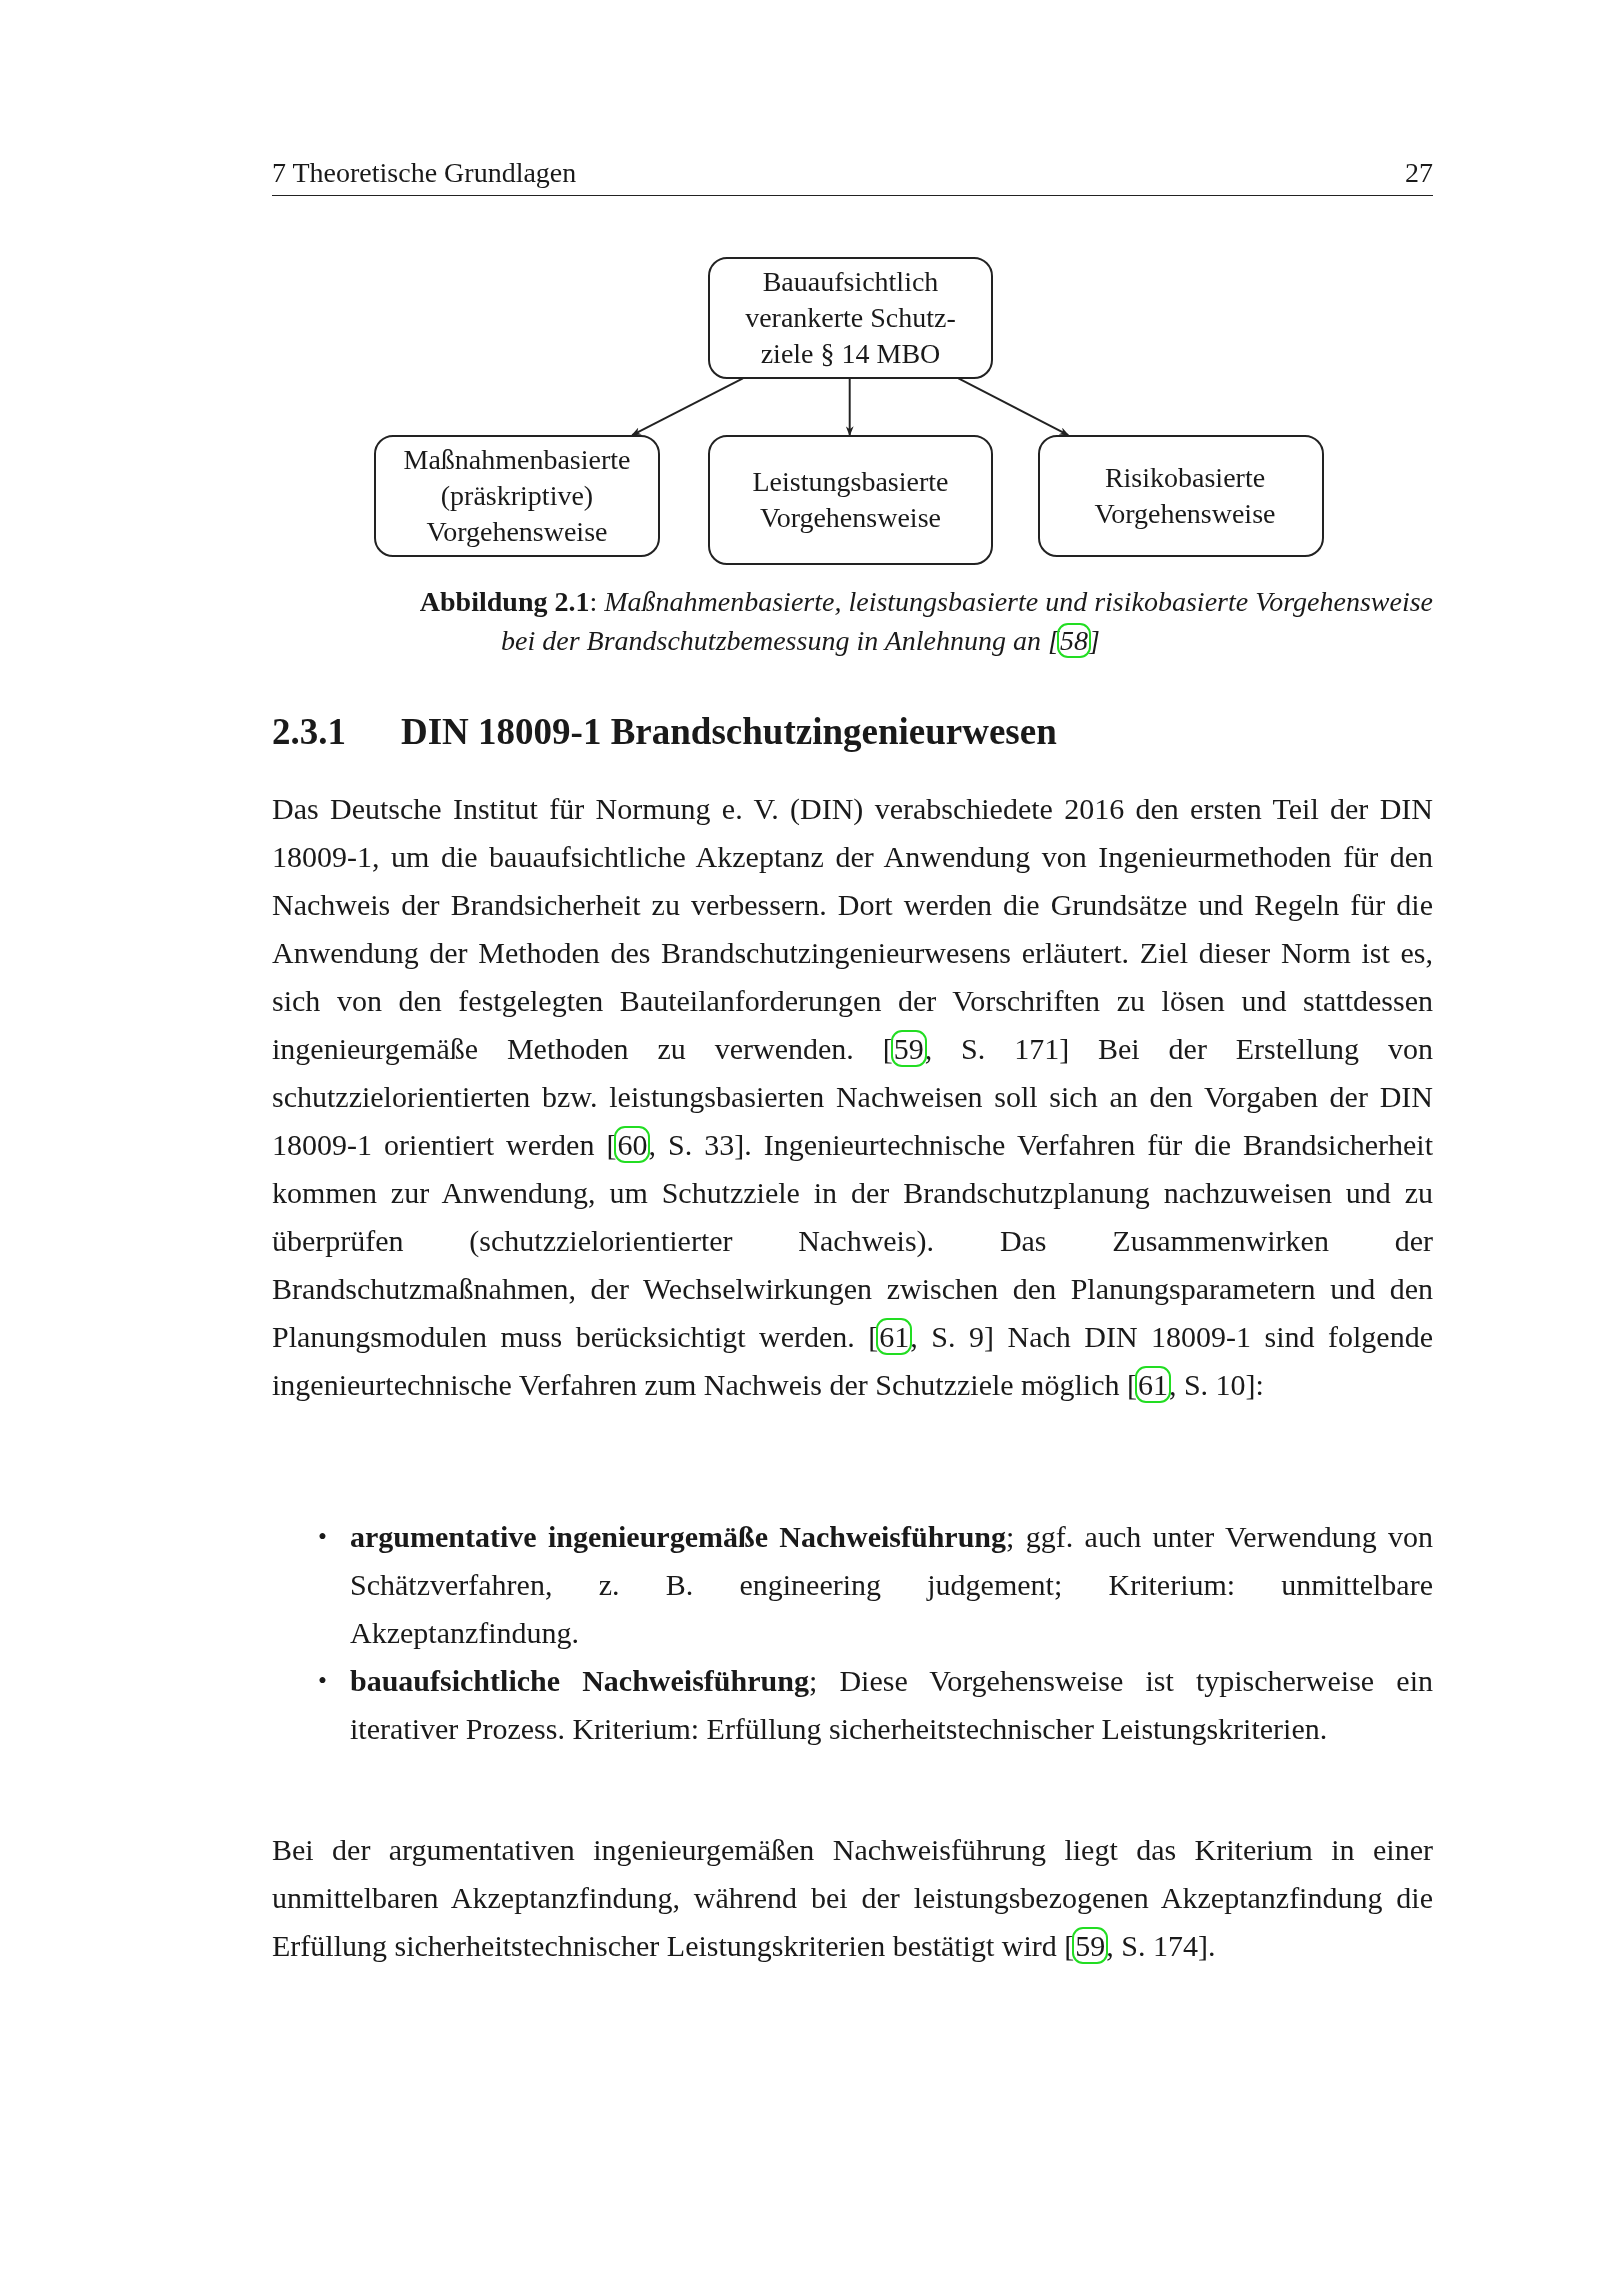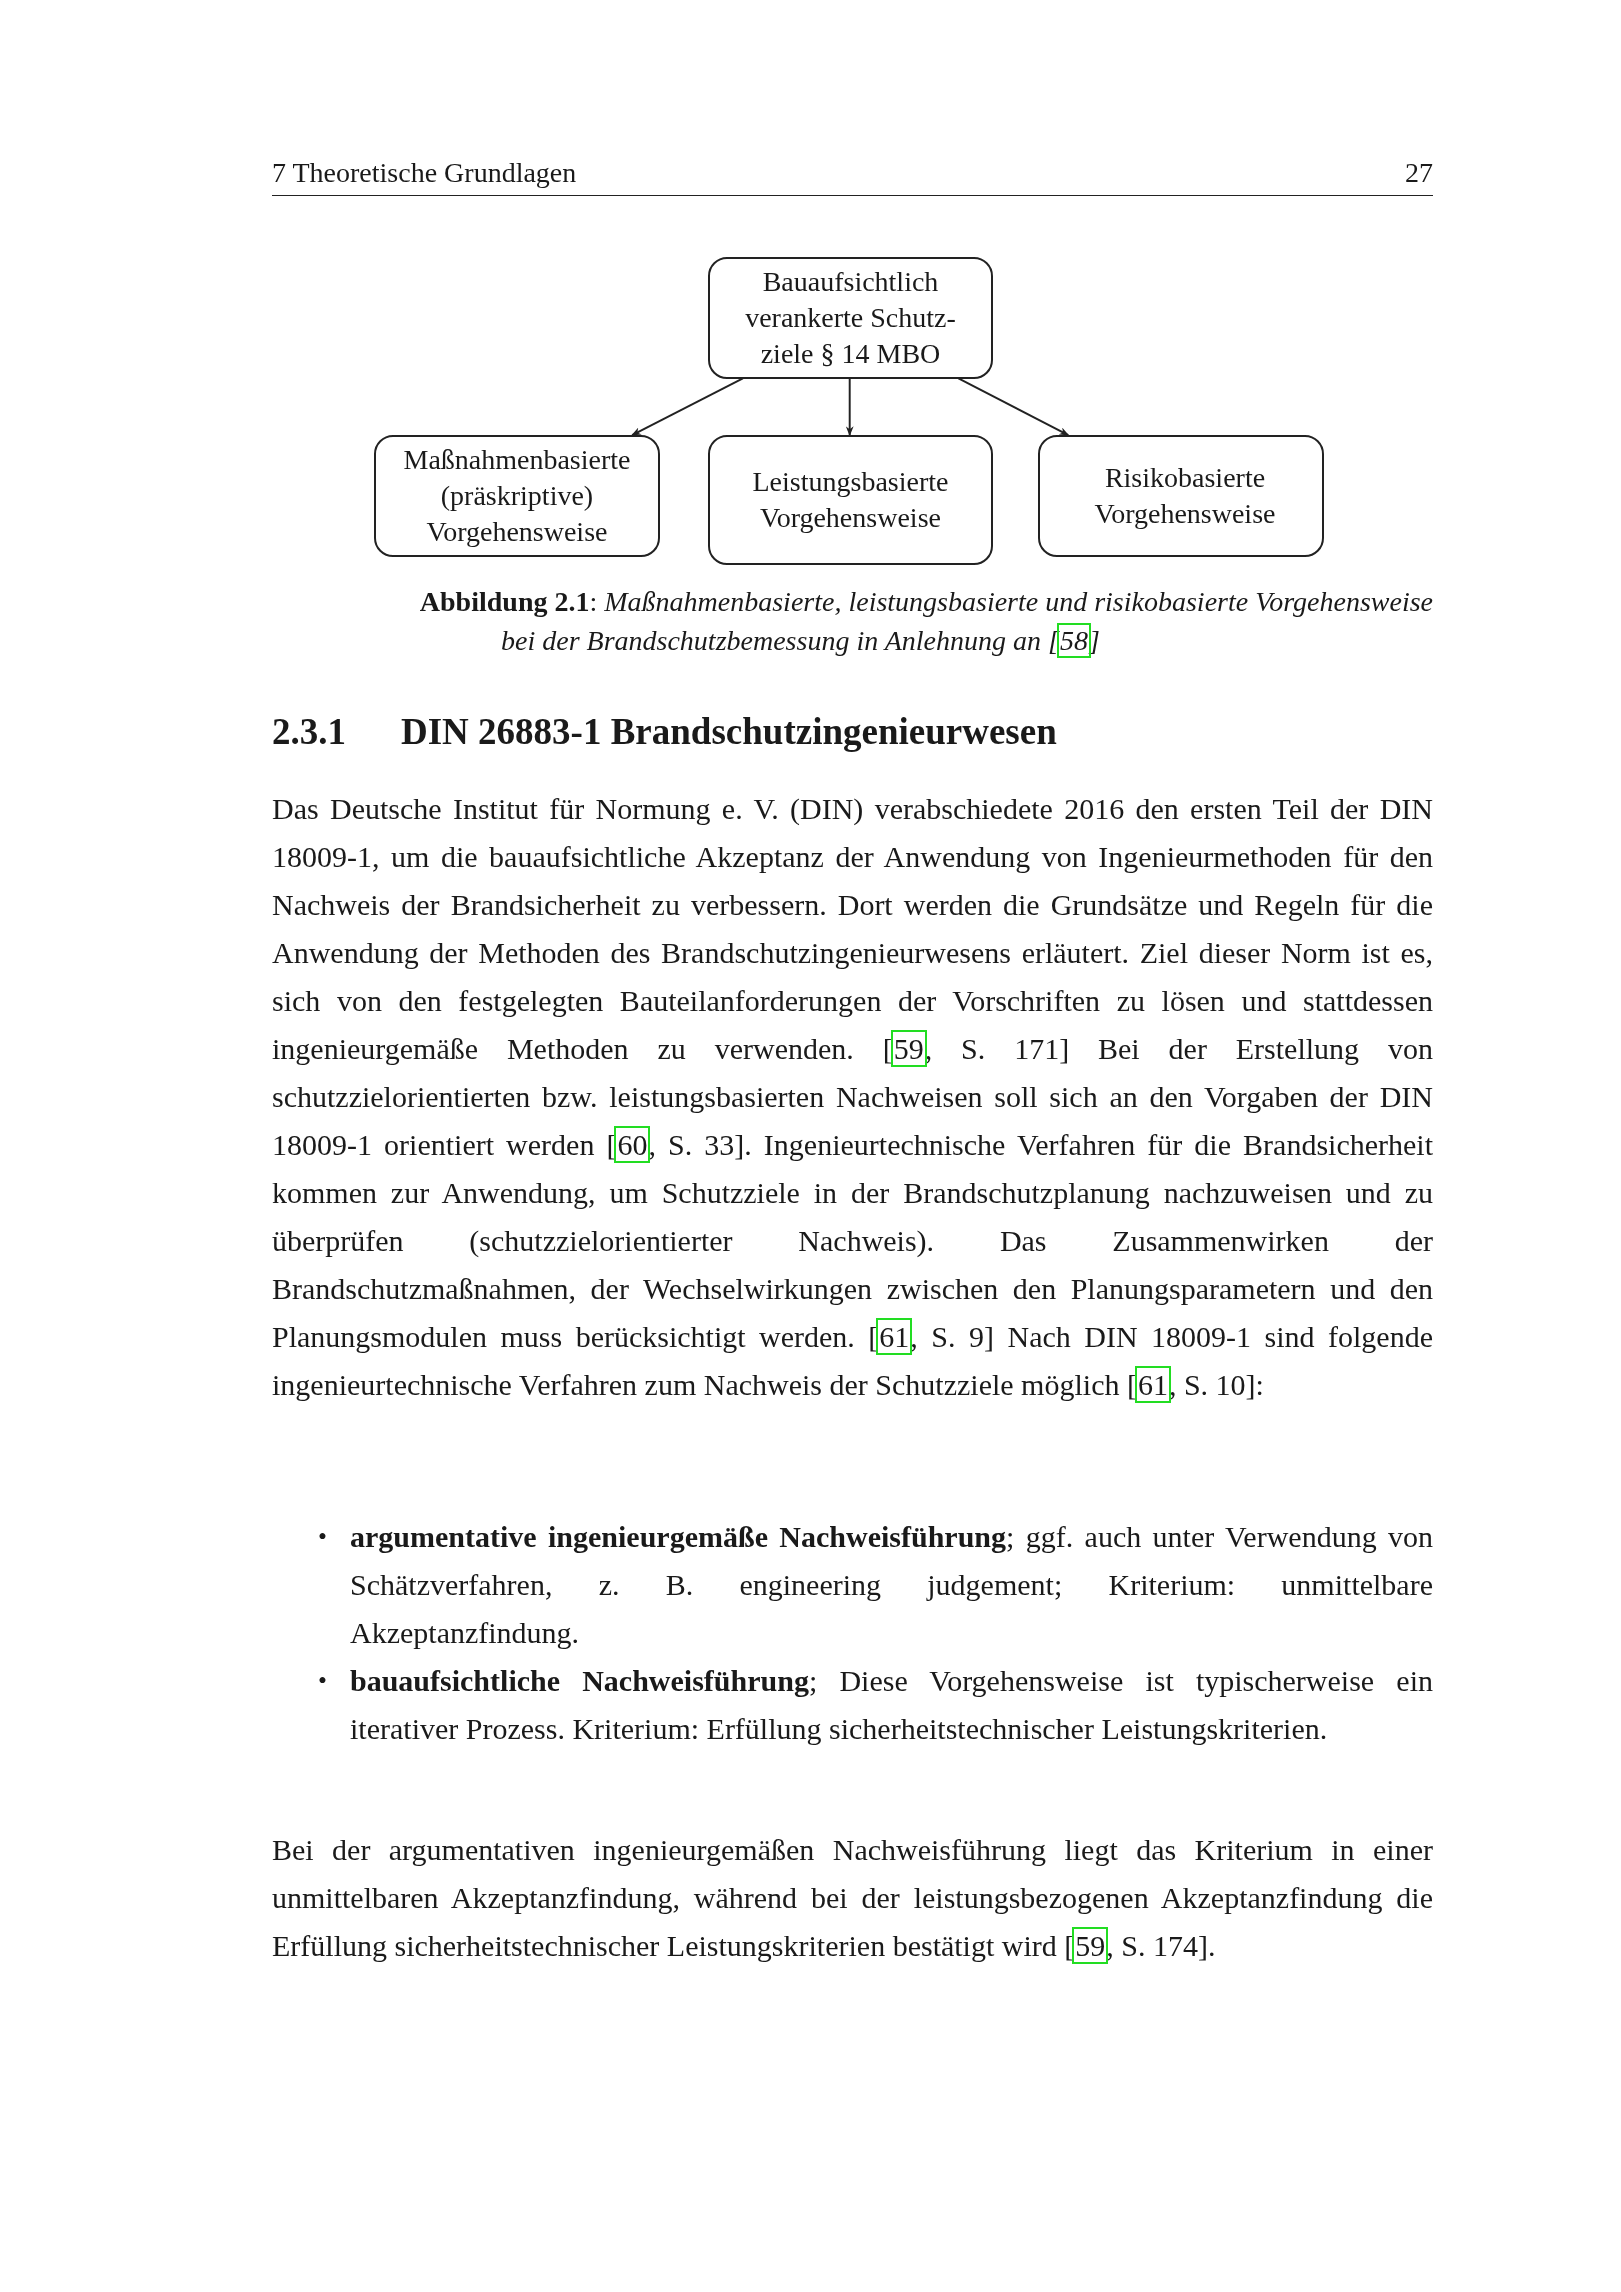--- a/index.html
+++ b/index.html
@@ -39,21 +39,21 @@
   
   .caption {
     position: absolute; left: 272px; top: 582px; width: 1161px;
     font-family: "Liberation Serif", serif; font-size: 28px; line-height: 39px;
   }
   .caption .label { font-weight: bold; font-style: normal; }
   .caption .cap-text { font-style: italic; }
   .caption-row1 { display: block; text-align: right; white-space: nowrap; }
   .caption-row2 { display: block; padding-left: 229px; font-style: italic; }
   .cite-box {
-    outline: 2.5px solid #22dd22; outline-offset: 0px; padding: 0 1px;
+    outline: 2.5px solid #22dd22; outline-offset: 0px; padding: 0 1px; border-radius: 9px;
   }
 
   
   .section-heading {
     position: absolute; left: 272px; top: 710px;
     font-family: "Liberation Serif", serif; font-weight: bold; font-size: 37px;
     white-space: nowrap;
   }
   .section-heading .num { display: inline-block; width: 129px; }
 
@@ -129,21 +129,21 @@
       </div>
     </div>
   </div>
 
   <div class="caption">
     <span class="caption-row1"><span class="label">Abbildung 2.1</span><span>: </span><span class="cap-text">Maßnahmenbasierte, leistungsbasierte und risikobasierte Vorgehensweise</span></span>
     <span class="caption-row2"><span>bei der Brandschutzbemessung in Anlehnung an [</span><span class="cite-box" style="outline-color: rgb(34, 221, 34);">58</span><span>]</span></span>
   </div>
 
   <div class="section-heading">
-    <span class="num">2.3.1</span><span>DIN 26883-1 Brandschutzingenieurwesen</span>
+    <span class="num">2.3.1</span><span>DIN 18009-1 Brandschutzingenieurwesen</span>
   </div>
 
   <div class="body-text para1"><span>Das Deutsche Institut für Normung e. V. (DIN) verabschiedete 2016 den ersten Teil der DIN 18009-1, um die bauaufsichtliche Akzeptanz der Anwendung von Ingenieurmethoden für den Nachweis der Brandsicherheit zu verbessern. Dort werden die Grundsätze und Regeln für die Anwendung der Methoden des Brandschutzingenieurwesens erläutert. Ziel dieser Norm ist es, sich von den festgelegten Bauteilanforderungen der Vorschriften zu lösen und stattdessen ingenieurgemäße Methoden zu verwenden. [</span><span class="cite-box" style="outline-color: rgb(34, 221, 34);">59</span><span>, S. 171] Bei der Erstellung von schutzzielorientierten bzw. leistungsbasierten Nachweisen soll sich an den Vorgaben der DIN 18009-1 orientiert werden [</span><span class="cite-box" style="outline-color: rgb(34, 221, 34);">60</span><span>, S. 33]. Ingenieurtechnische Verfahren für die Brandsicherheit kommen zur Anwendung, um Schutzziele in der Brandschutzplanung nachzuweisen und zu überprüfen (schutzzielorientierter Nachweis). Das Zusammenwirken der Brandschutzmaßnahmen, der Wechselwirkungen zwischen den Planungsparametern und den Planungsmodulen muss berücksichtigt werden. [</span><span class="cite-box" style="outline-color: rgb(34, 221, 34);">61</span><span>, S. 9] Nach DIN 18009-1 sind folgende ingenieurtechnische Verfahren zum Nachweis der Schutzziele möglich [</span><span class="cite-box" style="outline-color: rgb(34, 221, 34);">61</span><span>, S. 10]:</span></div>
 
   <ul class="bullets">
     <li>
       <span class="bullet">•</span><b>argumentative ingenieurgemäße Nachweisführung</b><span>; ggf. auch unter Verwendung von Schätzverfahren, z. B. engineering judgement; Kriterium: unmittelbare Akzeptanzfindung.</span>
     </li>
     <li>
       <span class="bullet">•</span><b>bauaufsichtliche Nachweisführung</b><span>; Diese Vorgehensweise ist typischerweise ein iterativer Prozess. Kriterium: Erfüllung sicherheitstechnischer Leistungskriterien.</span>

